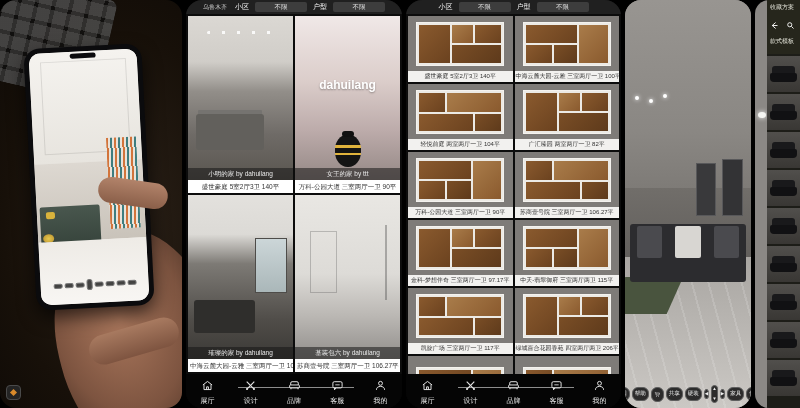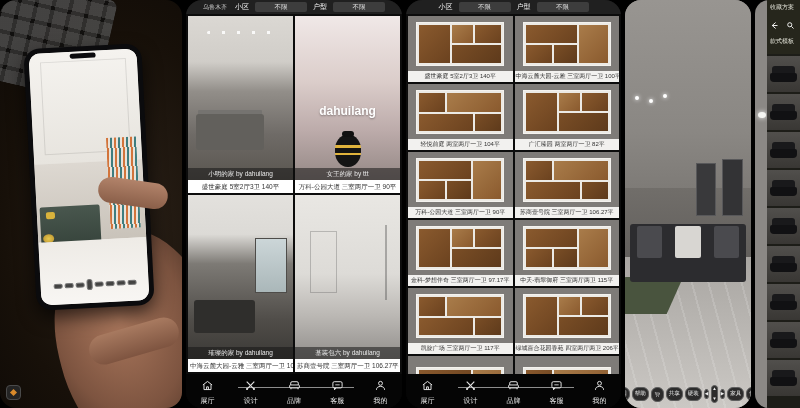--- a/index.html
+++ b/index.html
@@ -56,21 +56,21 @@
   .card{display:flex;flex-direction:column;overflow:hidden;background:#fff;}
   .photo{flex:1;position:relative;overflow:hidden;}
   .caption{position:absolute;left:0;right:0;bottom:0;height:12px;line-height:12px;background:rgba(22,22,22,.55);
            color:#e9e9e9;font-size:6.5px;text-align:center;white-space:nowrap;overflow:hidden;}
   .info{height:13px;line-height:13px;background:#fff;color:#333;font-size:6.5px;text-align:center;white-space:nowrap;overflow:hidden;padding:0 2px;}
   .v-living1{background:linear-gradient(180deg,#dbd8d3 0%,#d0cdc8 28%,#928e89 46%,#6f6b67 72%,#59554f 100%);}
   .v-living1 .d1{position:absolute;top:9%;left:18%;width:62%;height:3px;border-radius:2px;opacity:.85;
            background:repeating-linear-gradient(90deg,#fff 0 3px,transparent 3px 15px);}
   .v-living1 .d2{position:absolute;left:8%;bottom:18%;width:64%;height:22%;background:#62605c;border-radius:3px;box-shadow:0 -6px 0 -2px #757370;}
   .v-pink{background:linear-gradient(180deg,#f0e8e7 0%,#dbcdca 40%,#bcabaa 70%,#948885 100%);}
-  .wm{position:absolute;top:38%;left:0;right:0;text-align:center;color:#fff;font-size:12px;font-weight:bold;text-shadow:0 1px 2px rgba(0,0,0,.35);margin-top:26px;}
+  .wm{position:absolute;top:38%;left:0;right:0;text-align:center;color:#fff;font-size:12px;font-weight:bold;text-shadow:0 1px 2px rgba(0,0,0,.35);}
   .vase{position:absolute;left:50%;bottom:13px;width:26px;height:32px;margin-left:-13px;border-radius:45% 45% 48% 48%;
         background:linear-gradient(180deg,#141414 0 32%,#e0b33c 32% 42%,#141414 42% 56%,#e0b33c 56% 64%,#141414 64% 100%);}
   .vase::before{content:"";position:absolute;top:-4px;left:50%;width:12px;height:6px;margin-left:-6px;background:#101010;border-radius:3px;}
   .v-living2{background:linear-gradient(180deg,#e3e1dd 0%,#dcdad6 24%,#7d7a75 42%,#504d49 76%,#3b3936 100%);}
   .v-living2 .d1{position:absolute;right:6%;top:26%;width:30%;height:34%;background:linear-gradient(180deg,#ccd6d8,#aab7b9);border:1px solid #4e4c49;}
   .v-living2 .d2{position:absolute;left:6%;bottom:16%;width:58%;height:20%;background:#2f2e2c;border-radius:3px;}
   .v-empty{background:linear-gradient(180deg,#e9e7e3 0%,#dddbd7 48%,#bab7b3 74%,#918e8b 100%);}
   .v-empty .d1{position:absolute;right:12%;top:18%;width:2px;height:46%;background:rgba(60,60,60,.35);}
   .v-empty .d2{position:absolute;left:14%;top:22%;width:26%;height:38%;border:1px solid rgba(80,80,80,.3);}
 

